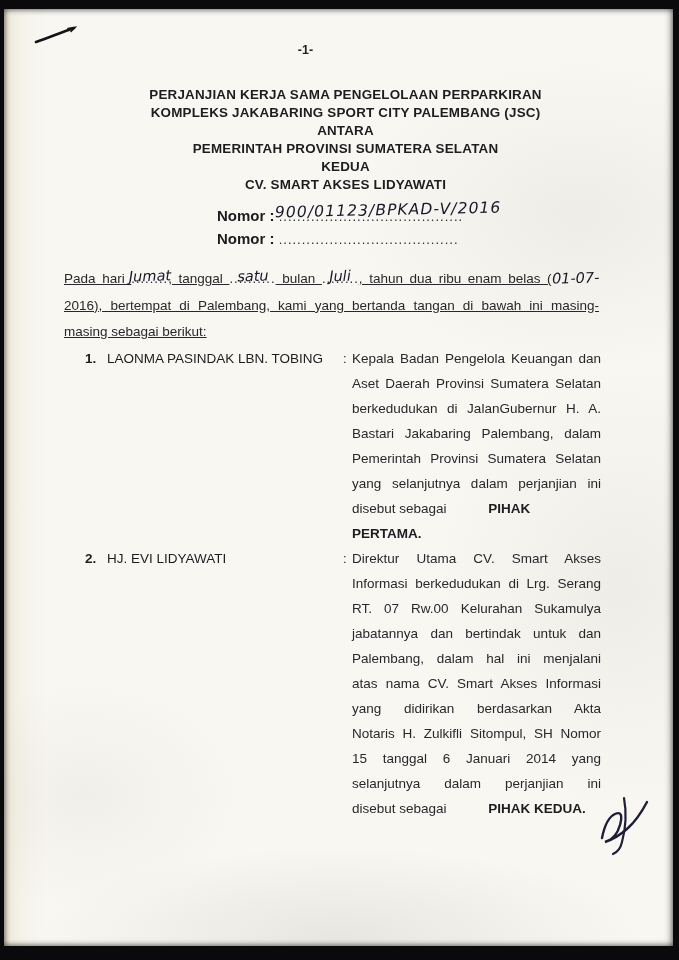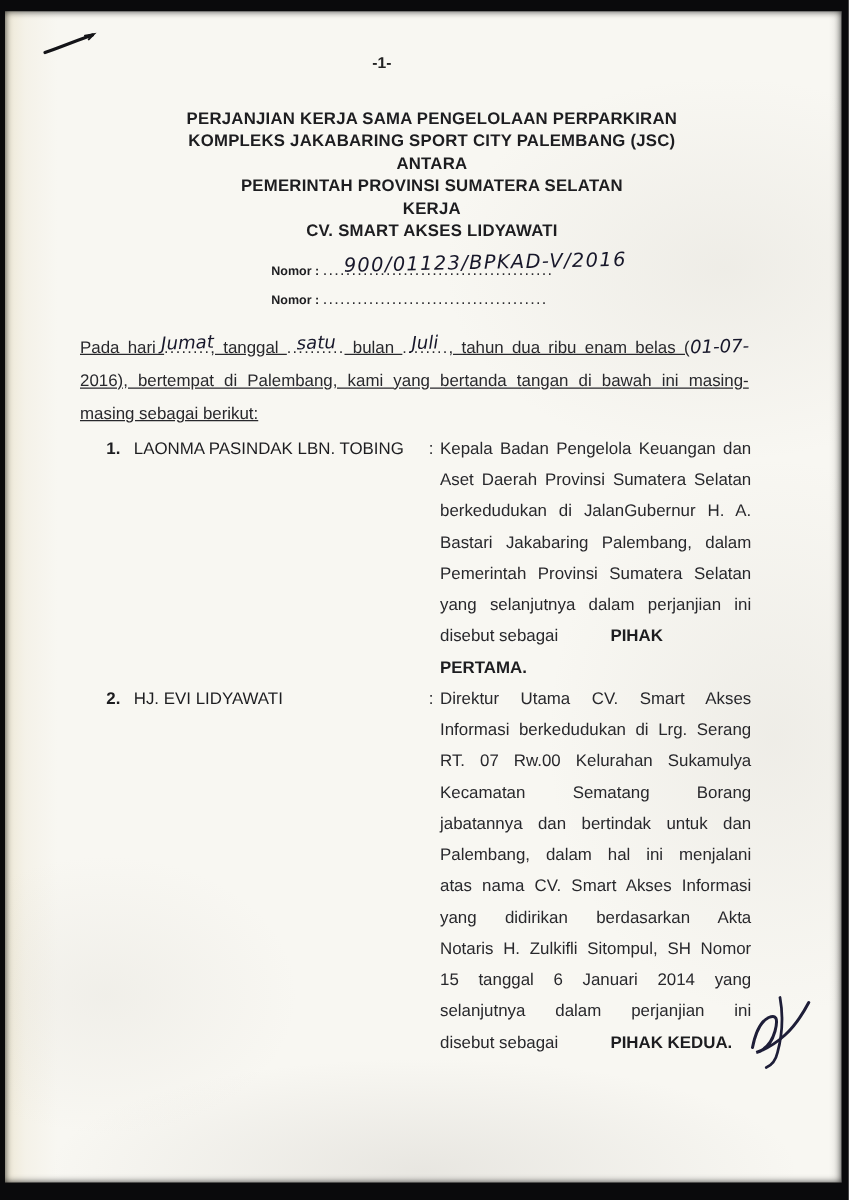--- a/index.html
+++ b/index.html
@@ -28,21 +28,21 @@
   }
   #title-block{
     left:0;right:0;top:77px;text-align:center;padding-left:14px;
   }
   .title-line{
     font-size:13.4px;font-weight:700;color:#1d1d20;
     line-height:18px;letter-spacing:.2px;
   }
   #nomor-block{left:213px;top:195px;}
   .nomor-row{height:23px;line-height:23px;white-space:nowrap;position:relative;}
-  .nomor-label{font-size:10px;font-weight:700;color:#1d1d20;}
+  .nomor-label{font-size:15px;font-weight:700;color:#1d1d20;}
   .nomor-dots{font-size:13px;letter-spacing:1px;color:#2a2a2e;}
   .nomor-hand{
     position:absolute;left:58px;top:-5px;
     font-family:"DejaVu Sans",sans-serif;font-style:italic;
     font-size:15.5px;letter-spacing:1.1px;color:#17172a;
     transform:rotate(-1.2deg);white-space:nowrap;
   }
   #opening-paragraph{left:60px;top:256px;width:535px;}
   .para-line{
     font-size:13.5px;line-height:26.5px;color:#28282c;
@@ -85,21 +85,21 @@
     <path d="M36,5.5 L 43,4.4 L 39,8.5" stroke="#141418" stroke-width="1.6" fill="none" stroke-linecap="round"></path>
   </svg>
 
   <div id="page-number" class="abs">-1-</div>
 
   <div id="title-block" class="abs">
       <div class="title-line">PERJANJIAN KERJA SAMA PENGELOLAAN PERPARKIRAN</div>
       <div class="title-line">KOMPLEKS JAKABARING SPORT CITY PALEMBANG (JSC)</div>
       <div class="title-line">ANTARA</div>
       <div class="title-line">PEMERINTAH PROVINSI SUMATERA SELATAN</div>
-      <div class="title-line">KERJA</div>
+      <div class="title-line">KEDUA</div>
       <div class="title-line">CV. SMART AKSES LIDYAWATI</div>
     </div>
 
   <div id="nomor-block" class="abs">
       <div class="nomor-row"><span class="nomor-label">Nomor : </span><span class="nomor-dots">........................................</span><span class="nomor-hand">900/01123/BPKAD-V/2016</span></div>
       <div class="nomor-row"><span class="nomor-label">Nomor : </span><span class="nomor-dots">.......................................</span></div>
     </div>
 
   <div id="opening-paragraph" class="abs">
       <div class="para-line just"><span class="printed">Pada hari </span><span class="hand-slot"><span class="slot-dots">........</span><span class="hand-word">Jumat</span></span><span class="printed">, tanggal </span><span class="hand-slot"><span class="slot-dots">..........</span><span class="hand-word">satu</span></span><span class="printed"> bulan </span><span class="hand-slot"><span class="slot-dots">........</span><span class="hand-word">Juli</span></span><span class="printed">, tahun dua ribu enam belas (</span><span class="hand-inline">01-07-</span></div>
@@ -123,21 +123,20 @@
         </div>
       </div>
       <div class="party">
         <span class="party-number">2.</span>
         <span class="party-name">HJ. EVI LIDYAWATI</span>
         <span class="party-colon">:</span>
         <div class="party-desc">
           <div class="desc-line just">Direktur Utama CV. Smart Akses</div>
           <div class="desc-line just">Informasi berkedudukan di Lrg. Serang</div>
           <div class="desc-line just">RT. 07 Rw.00 Kelurahan Sukamulya</div>
-          <div class="desc-line just">Kecamatan Sematang Borang</div>
           <div class="desc-line just">jabatannya dan bertindak untuk dan</div>
           <div class="desc-line just">Palembang, dalam hal ini menjalani</div>
           <div class="desc-line just">atas nama CV. Smart Akses Informasi</div>
           <div class="desc-line just">yang didirikan berdasarkan Akta</div>
           <div class="desc-line just">Notaris H. Zulkifli Sitompul, SH Nomor</div>
           <div class="desc-line just">15 tanggal 6 Januari 2014 yang</div>
           <div class="desc-line just">selanjutnya dalam perjanjian ini</div>
           <div class="desc-line">disebut sebagai <b>PIHAK KEDUA.</b></div>
         </div>
       </div>

